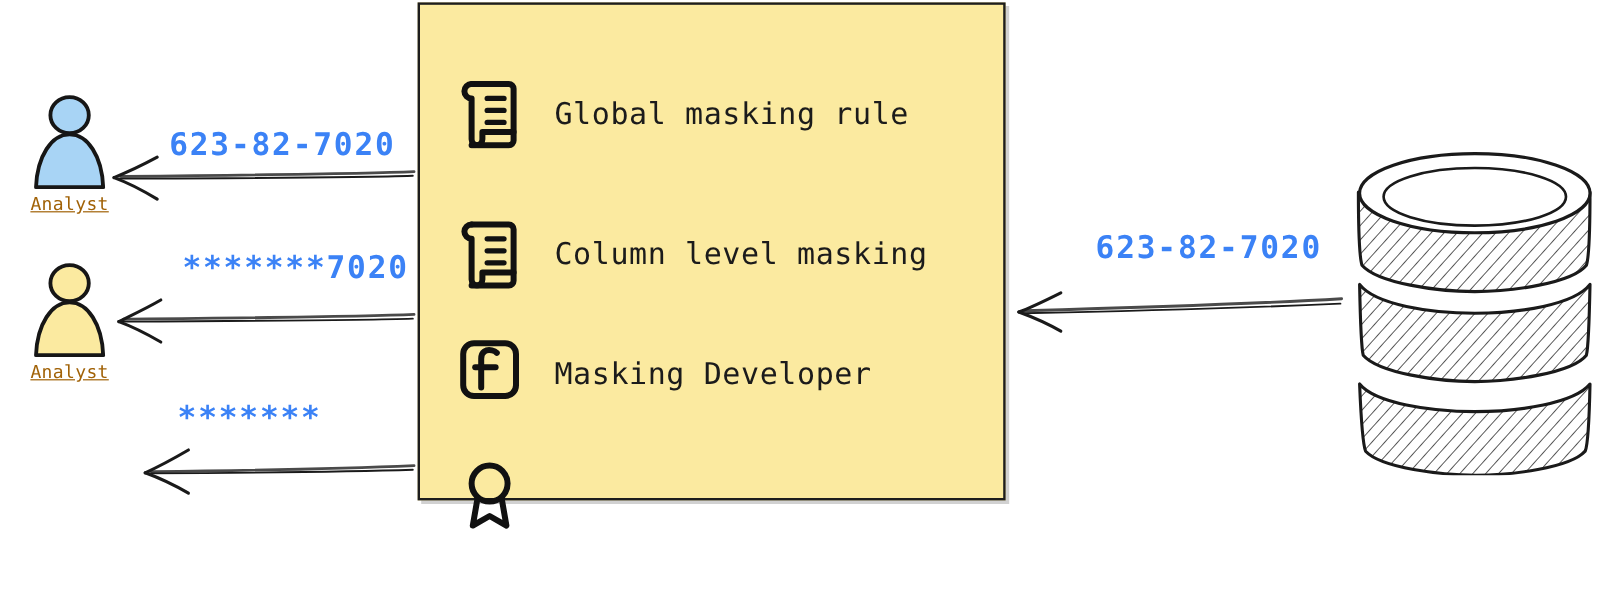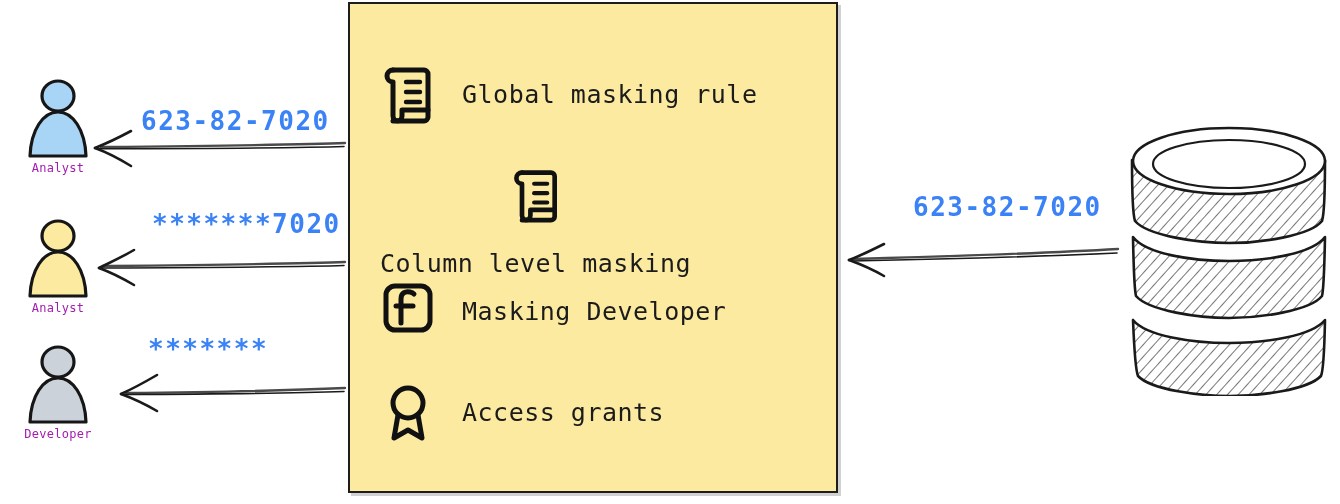--- a/index.html
+++ b/index.html
@@ -20,41 +20,41 @@
     width: 1340px;
     height: 504px;
   }
 
   
   .policy-panel {
     position: absolute;
     left: 348px;
     top: 2px;
     width: 490px;
-    height: 491px;
+    height: 415px;
     background: #fbeaa0;
     border: 2px solid #1d1d1d;
     box-sizing: border-box;
     box-shadow: 3px 3px 0 rgba(0,0,0,0.18);
   }
   .policy-list {
     position: absolute;
     left: 0; top: 0;
     width: 100%;
     height: 100%;
   }
   .policy-row {
     position: absolute;
     left: 30px;
     display: flex;
     align-items: center;
     gap: 26px;
   }
   .policy-row.r0 { top: 60px; }
-  .policy-row.r1 { top: 163px; flex-direction: column; }
+  .policy-row.r1 { top: 177px; }
   .policy-row.r2 { top: 277px; }
   .policy-row.r3 { top: 378px; }
 
   .policy-icon {
     width: 56px;
     height: 60px;
     flex: 0 0 56px;
     display: block;
   }
   .policy-label {
@@ -74,24 +74,25 @@
   .actor.a1 { left: 2px;  top: 218px; }
   .actor.a2 { left: 2px;  top: 344px; }
 
   .actor-glyph {
     width: 80px;
     height: 82px;
     display: block;
     margin: 0 auto;
   }
   .actor-name {
-    font-size: 12px;
-    color: #a21caf;
+    font-size: 15px;
+    color: #a16207;
     margin-top: 1px;
     letter-spacing: 0.3px;
+    text-decoration: underline;
   }
 
   
   .flow-label {
     position: absolute;
     font-size: 26px;
     font-weight: bold;
     color: #3b82f6;
     letter-spacing: 1.5px;
     white-space: nowrap;
@@ -165,27 +166,20 @@
   </div>
 
   <div class="actor a1">
     <svg class="actor-glyph" viewBox="0 0 80 82">
       <ellipse cx="40" cy="18" rx="16" ry="15" fill="#fbeaa0" stroke="#161616" stroke-width="3.2"></ellipse>
       <path d="M12,78 C13,52 25,34 40,34 C55,34 67,52 68,78 Z" fill="#fbeaa0" stroke="#161616" stroke-width="3.2" stroke-linejoin="round"></path>
     </svg>
     <div class="actor-name">Analyst</div>
   </div>
 
-  <div class="actor a2">
-    <svg class="actor-glyph" viewBox="0 0 80 82">
-      <ellipse cx="40" cy="18" rx="16" ry="15" fill="#ccd2da" stroke="#161616" stroke-width="3.2"></ellipse>
-      <path d="M12,78 C13,52 25,34 40,34 C55,34 67,52 68,78 Z" fill="#ccd2da" stroke="#161616" stroke-width="3.2" stroke-linejoin="round"></path>
-    </svg>
-    <div class="actor-name">Developer</div>
-  </div>
 
   <div class="flow-label f0">623-82-7020</div>
   <div class="flow-label f1">*******7020</div>
   <div class="flow-label f2">*******</div>
   <div class="flow-label f3">623-82-7020</div>
 
   <div class="policy-panel">
     <div class="policy-list">
 
       <div class="policy-row r0">
@@ -217,21 +211,20 @@
           <line x1="16" y1="25" x2="33" y2="25" stroke="#111" stroke-width="5" stroke-linecap="round"></line>
         </svg>
         <span class="policy-label">Masking Developer</span>
       </div>
 
       <div class="policy-row r3">
         <svg class="policy-icon" viewBox="0 0 56 60">
           <circle cx="28" cy="21" r="15" fill="none" stroke="#111" stroke-width="5"></circle>
           <path d="M18,33 L14,56 L28,48 L42,56 L38,33" fill="none" stroke="#111" stroke-width="5" stroke-linejoin="round" stroke-linecap="round"></path>
         </svg>
-        <span class="policy-label">Access grants</span>
       </div>
 
     </div>
   </div>
 
   <svg class="database" viewBox="0 0 206 272">
     <defs>
       <pattern id="hatch" width="8" height="8" patternTransform="rotate(42)" patternUnits="userSpaceOnUse">
         <line x1="0" y1="0" x2="0" y2="8" stroke="#3c3c3c" stroke-width="1.4"></line>
       </pattern>

